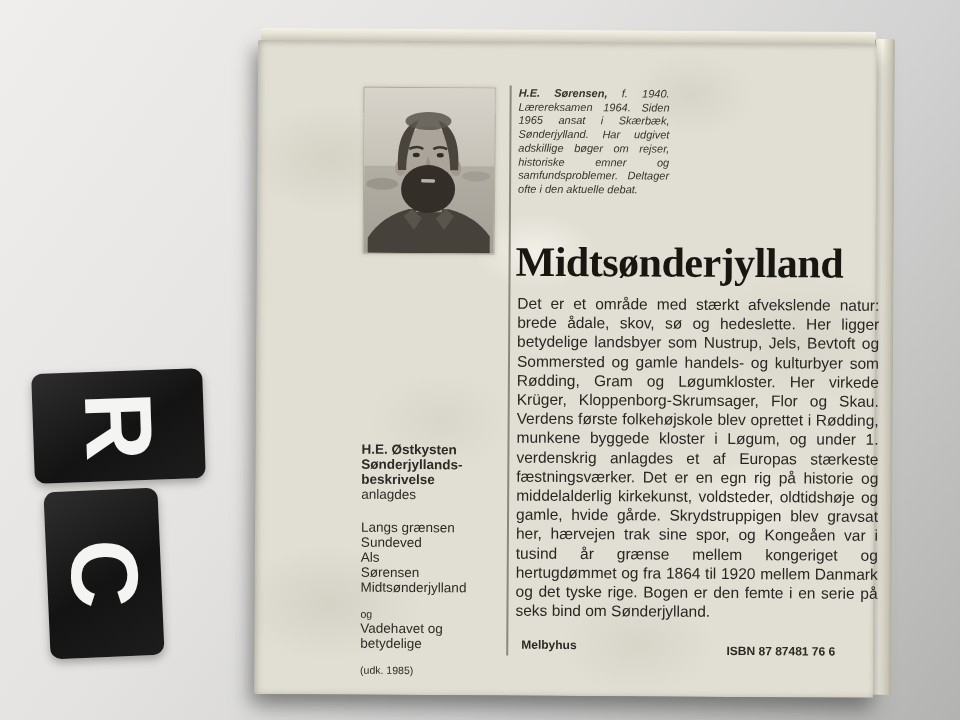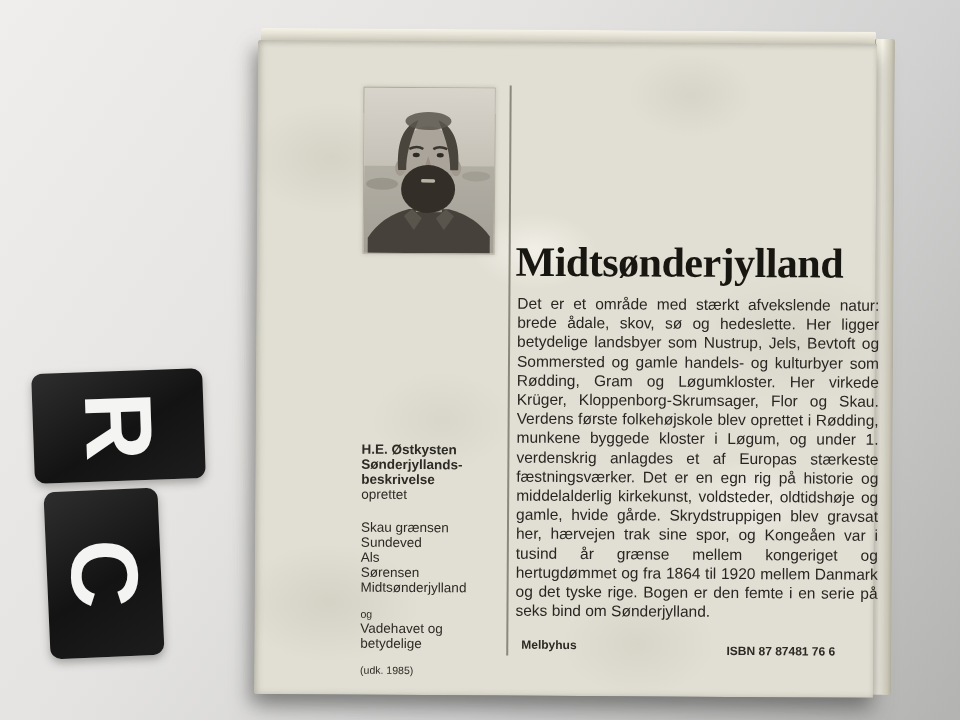--- a/index.html
+++ b/index.html
@@ -155,32 +155,33 @@
 
         <path d="M64,68 L60,81 Q64,84 68,81 Z" fill="#998f84"></path>
 
         <ellipse cx="64" cy="101" rx="27" ry="24" fill="#332f28"></ellipse>
         <ellipse cx="64" cy="88" rx="13" ry="5" fill="#332f28"></ellipse>
         <rect x="57" y="91" width="14" height="3.5" rx="1.5" fill="#b9b1a4"></rect>
       </svg>
 
       <div class="column-divider"></div>
 
+      <p class="author-bio"><span class="bio-name">H.E. Sørensen,</span><span> f. 1940. Lærereksamen 1964. Siden 1965 ansat i Skærbæk, Sønderjylland. Har udgivet adskillige bøger om rejser, historiske emner og samfundsproblemer. Deltager ofte i den aktuelle debat.</span></p>
 
       <h1 class="book-title">Midtsønderjylland</h1>
 
       <p class="cover-blurb">Det er et område med stærkt afvekslende natur: brede ådale, skov, sø og hedeslette. Her ligger betydelige landsbyer som Nustrup, Jels, Bevtoft og Sommersted og gamle handels- og kulturbyer som Rødding, Gram og Løgumkloster. Her virkede Krüger, Kloppenborg-Skrumsager, Flor og Skau. Verdens første folkehøjskole blev oprettet i Rødding, munkene byggede kloster i Løgum, og under 1. verdenskrig anlagdes et af Europas stærkeste fæstningsværker. Det er en egn rig på historie og middelalderlig kirkekunst, voldsteder, oldtidshøje og gamle, hvide gårde. Skrydstruppigen blev gravsat her, hærvejen trak sine spor, og Kongeåen var i tusind år grænse mellem kongeriget og hertugdømmet og fra 1864 til 1920 mellem Danmark og det tyske rige. Bogen er den femte i en serie på seks bind om Sønderjylland.</p>
 
       <div class="series-note">
         <div class="bold">H.E. Østkysten</div>
         <div class="bold">Sønderjyllands-</div>
         <div class="bold">beskrivelse</div>
-        <div>oprettet</div>
+        <div>anlagdes</div>
         <div class="gap"></div>
-        <div>Skau grænsen</div>
+        <div>Langs grænsen</div>
         <div>Sundeved</div>
         <div>Als</div>
         <div>Sørensen</div>
         <div>Midtsønderjylland</div>
         <div class="small">og</div>
         <div>Vadehavet og</div>
         <div>betydelige</div>
         <div class="small">(udk. 1985)</div>
       </div>
 

